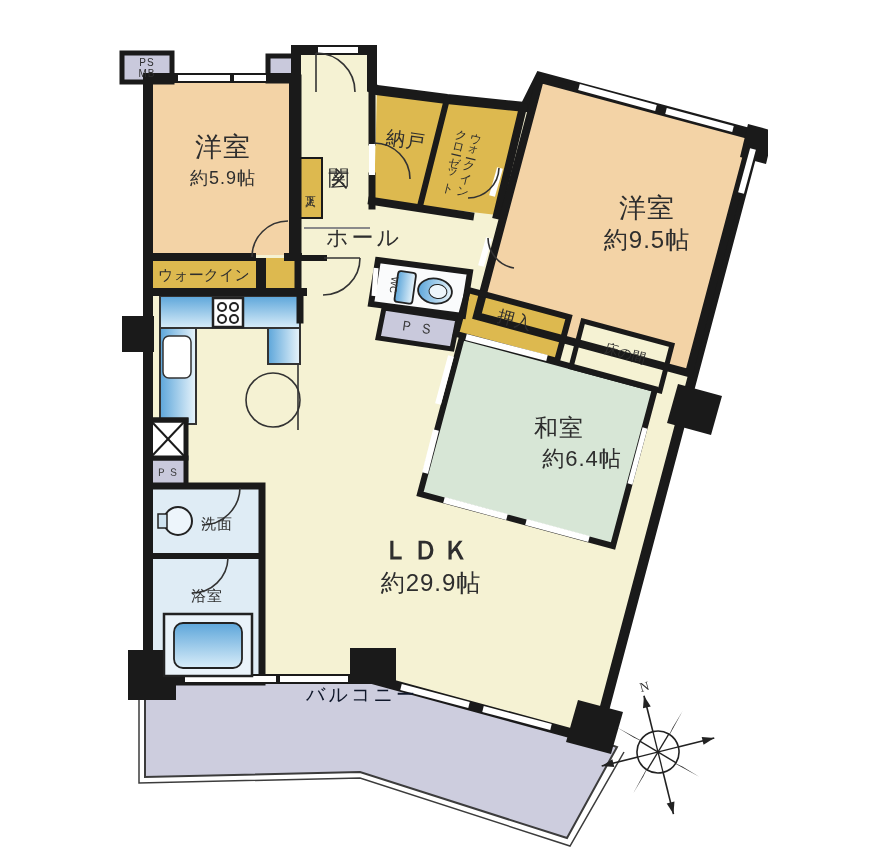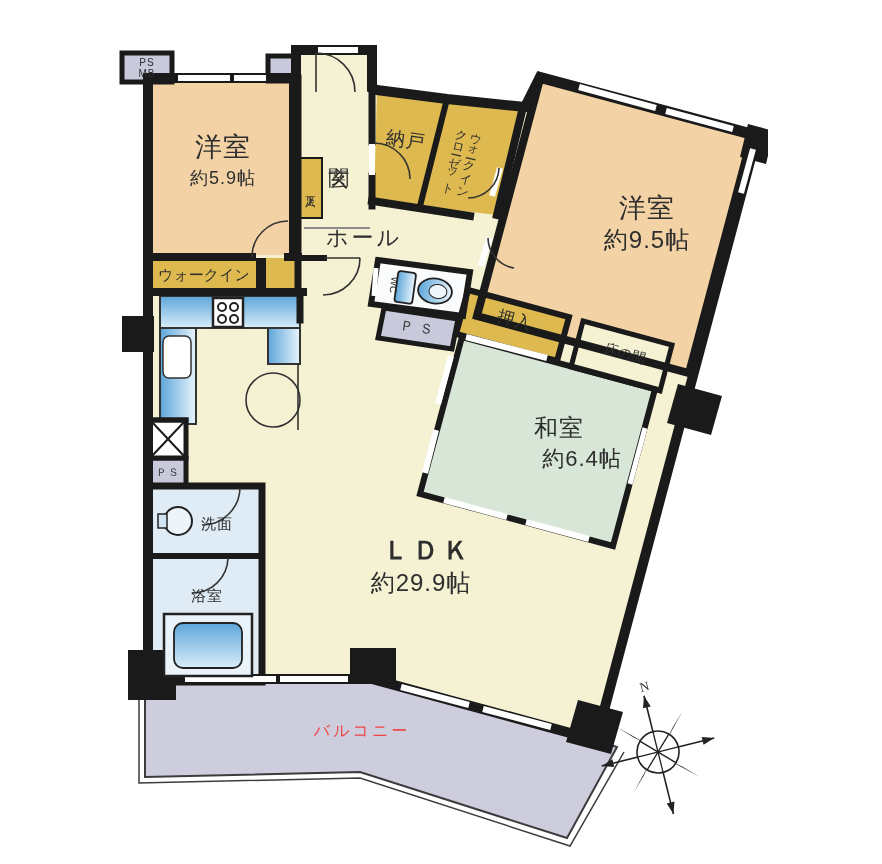--- a/index.html
+++ b/index.html
@@ -204,24 +204,24 @@
   <div class="label rot8" style="left:417px;top:328px;font-size:14px;color:#3a3a3a;">Ｐ Ｓ</div>
 
   <div class="label rot15" style="left:515px;top:320px;font-size:17px;">押入</div>
 
   <div class="label rot15" style="left:625px;top:354px;font-size:14px;letter-spacing:0;">床の間</div>
 
   <div class="label" style="left:550px;top:428px;font-size:24px;margin-left:9px;">和室</div>
   <div class="label" style="left:582px;top:459px;font-size:22px;">約6.4帖</div>
 
   <div class="label" style="left:428px;top:551px;font-size:26px;letter-spacing:4px;font-weight:bold;">ＬＤＫ</div>
-  <div class="label" style="left:421px;top:583px;font-size:24px;">約29.9帖</div>
+  <div class="label" style="left:431px;top:583px;font-size:24px;">約29.9帖</div>
 
   <div class="label" style="left:217px;top:526px;font-size:15px;font-family:Liberation Mono, monospace;">洗面</div>
 
   <div class="label" style="left:207px;top:596px;font-size:15px;">浴室</div>
 
   <div class="label" style="left:168px;top:472px;font-size:11px;color:#3a3a3a;">ＰＳ</div>
 
-  <div class="label" style="left:362px;top:731px;font-size:16px;letter-spacing:3px;color:#ef4444;">バルコニー</div>
+  <div class="label" style="left:362px;top:695px;font-size:19px;letter-spacing:3px;color:#0f172a;">バルコニー</div>
 
   <div class="label rotn15" style="left:645px;top:687px;font-size:13px;font-family:'Liberation Serif',serif;">N</div>
 </div>
 
 </body></html>

